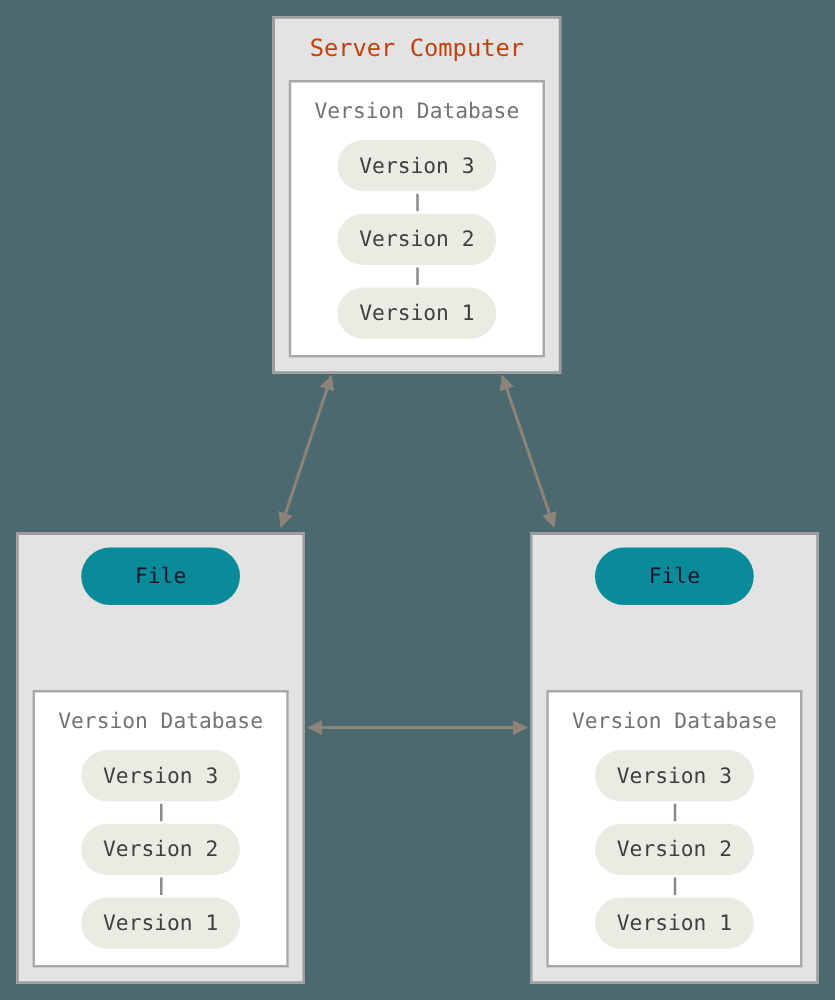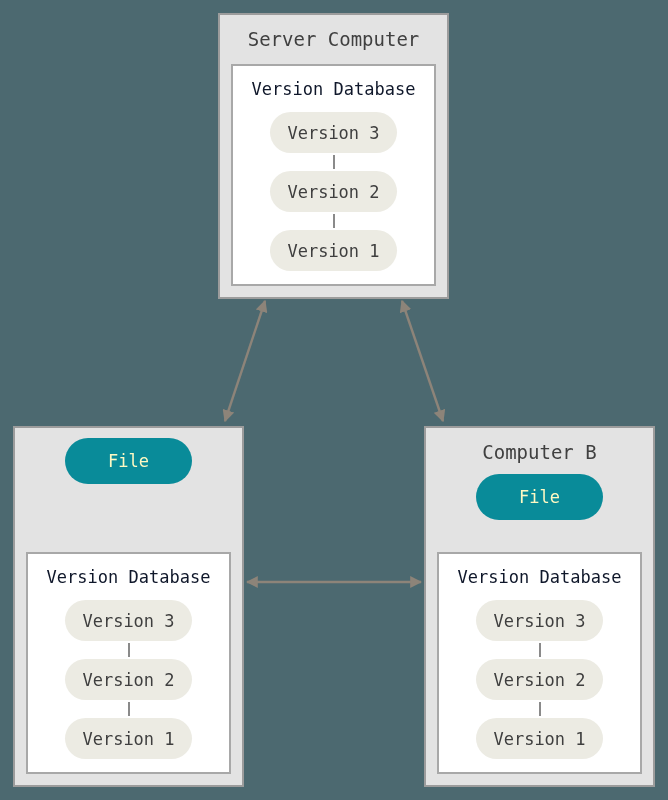--- a/index.html
+++ b/index.html
@@ -32,30 +32,30 @@
     border: 2px solid #9c9c9c;
   }
   .box.server   { left: 218px; top: 13px;  width: 231px; height: 286px; }
   .box.comp-a   { left: 13px;  top: 426px; width: 231px; height: 361px; }
   .box.comp-b   { left: 424px; top: 426px; width: 231px; height: 361px; }
   .box-title {
     padding-top: 13px;
     text-align: center;
     font-size: 19px;
     line-height: 23px;
-    color: #404040;
+    color: #c2410c;
     white-space: pre;
   }
   .file-pill {
     width: 127px;
     height: 46px;
     margin: 10px auto 0;
     border-radius: 23px;
     background: #098b99;
-    color: #fef9c3;
+    color: #0f172a;
     font-size: 17px;
     display: flex;
     align-items: center;
     justify-content: center;
   }
   .panel {
     position: absolute;
     left: 11px;
     right: 11px;
     bottom: 11px;
@@ -66,21 +66,21 @@
     flex-direction: column;
     align-items: center;
   }
   .server .panel { top: 49px; }
   .comp .panel   { top: 124px; }
   .panel-title {
     margin-top: 12px;
     margin-bottom: 12px;
     font-size: 17px;
     line-height: 22px;
-    color: #0f172a;
+    color: #737373;
     white-space: pre;
   }
   .pill {
     width: 127px;
     height: 41px;
     border-radius: 21px;
     background: #ecebe3;
     color: #3f3f3f;
     font-size: 17px;
     display: flex;
@@ -133,21 +133,20 @@
       <div class="panel-title">Version Database</div>
       <div class="pill">Version 3</div>
       <div class="connector"></div>
       <div class="pill">Version 2</div>
       <div class="connector"></div>
       <div class="pill">Version 1</div>
     </div>
   </section>
 
   <section class="box comp comp-b">
-    <div class="box-title">Computer B</div>
     <div class="file-pill">File</div>
     <div class="panel">
       <div class="panel-title">Version Database</div>
       <div class="pill">Version 3</div>
       <div class="connector"></div>
       <div class="pill">Version 2</div>
       <div class="connector"></div>
       <div class="pill">Version 1</div>
     </div>
   </section>

